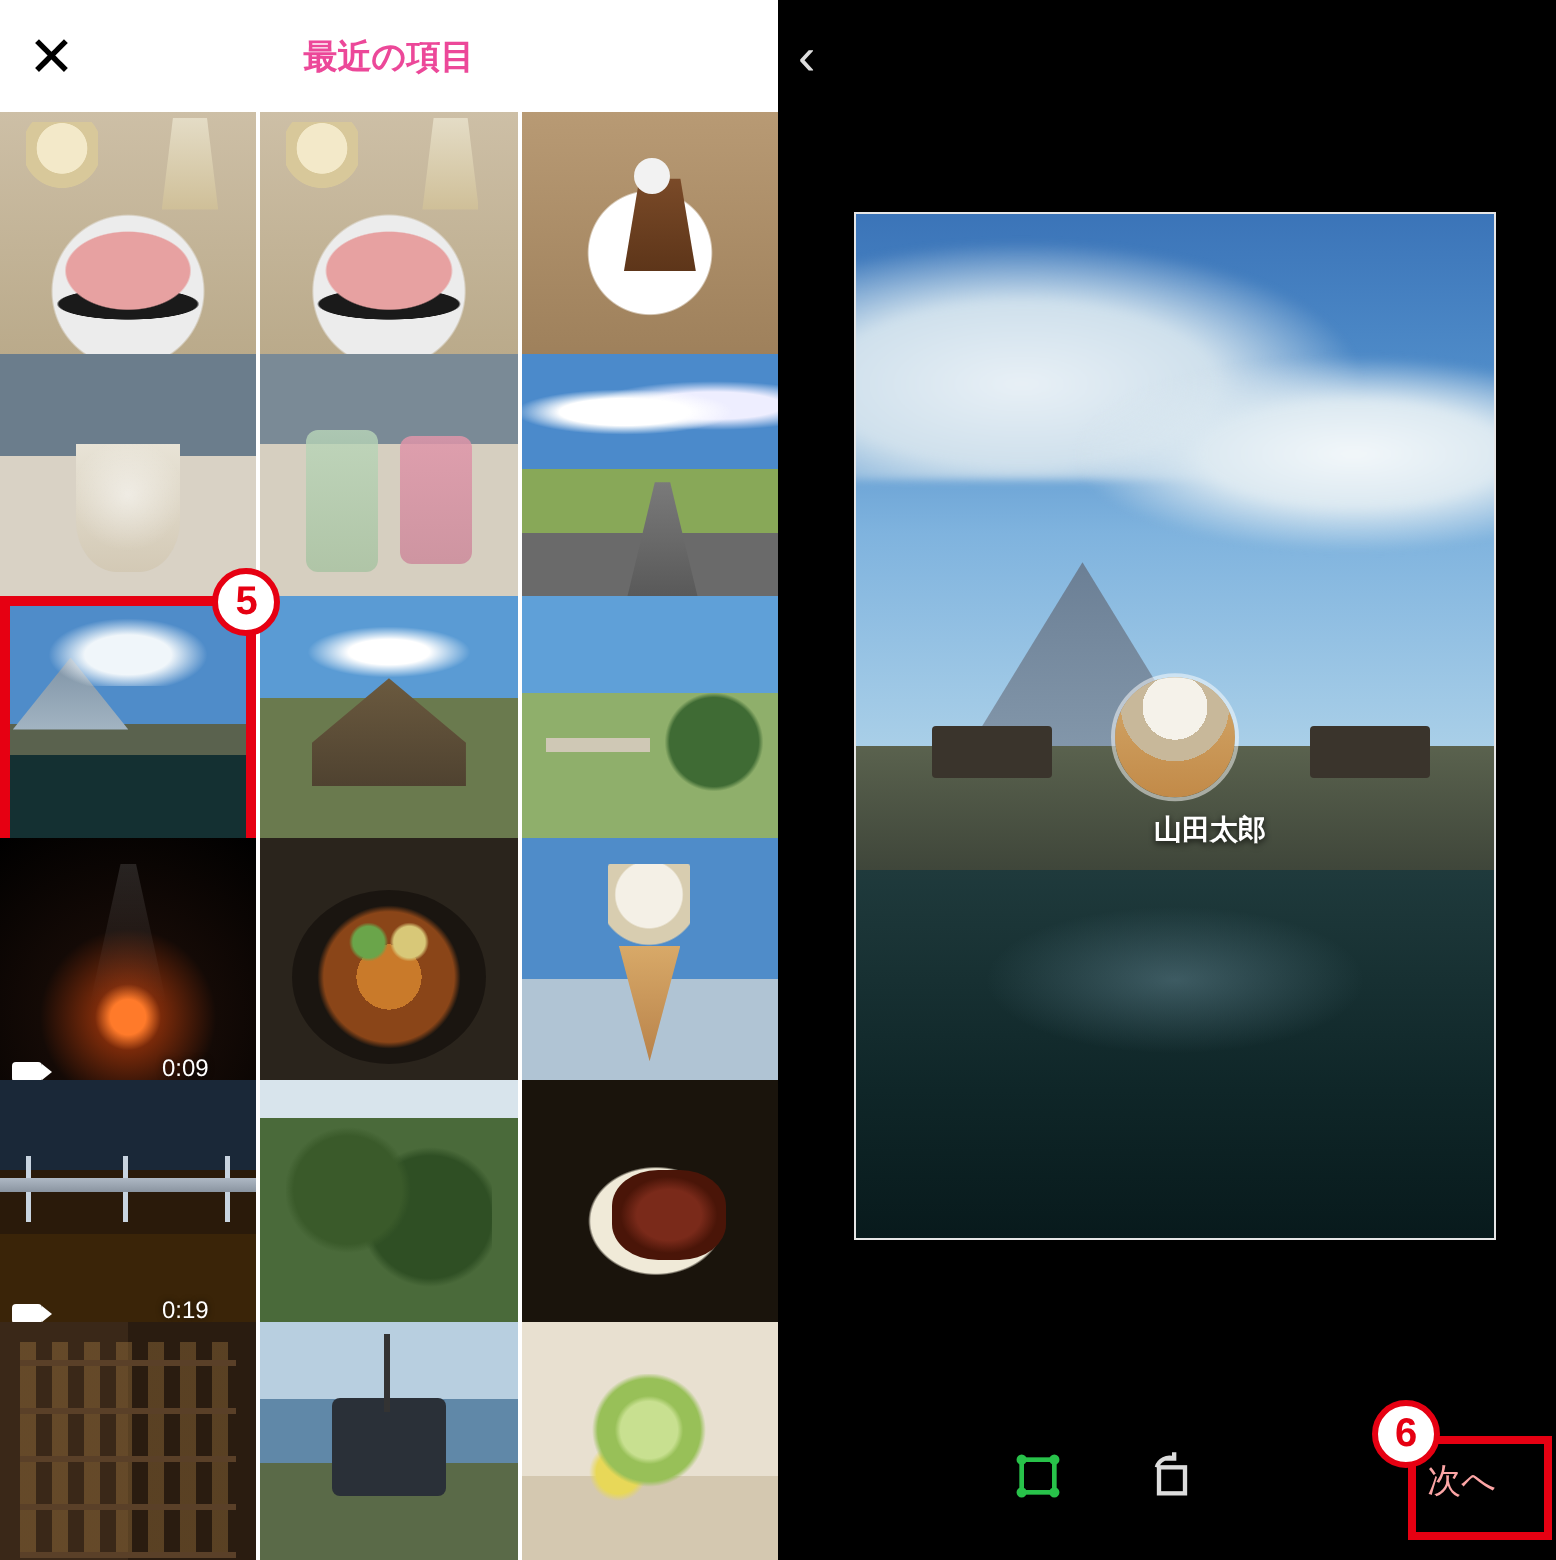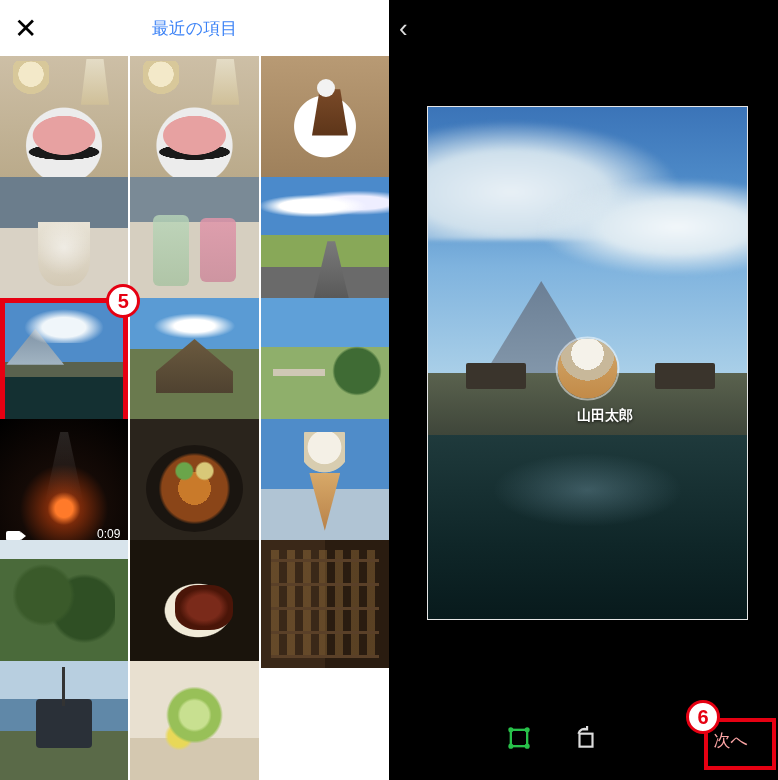--- a/index.html
+++ b/index.html
@@ -31,22 +31,22 @@
   }
   .picker-close {
     position: absolute;
     left: 14px;
     font-size: 28px;
     color: #000;
     cursor: pointer;
   }
   .picker-title {
     font-size: 17px;
-    font-weight: 400;
-    color: #3b82f6;
+    font-weight: 700;
+    color: #ec4899;
   }
   .grid {
     flex: 1;
     display: grid;
     grid-template-columns: repeat(3, 1fr);
     gap: 2px;
     align-content: start;
     overflow: hidden;
   }
   .cell {
@@ -79,21 +79,21 @@
   .video-icon::after {
     content: '';
     position: absolute;
     right: -5px; top: 1px;
     border-left: 5px solid #fff;
     border-top: 4px solid transparent;
     border-bottom: 4px solid transparent;
   }
   .duration {
     position: absolute;
-    right: 8px;
+    right: 24px;
     bottom: 6px;
     color: #fff;
     font-size: 12px;
     text-shadow: 0 0 3px rgba(0,0,0,.7);
   }
 
   
   .sel-highlight {
     position: absolute;
     inset: 0;
@@ -419,20 +419,27 @@
         <div class="video-badge">
           <span class="video-icon"></span>
         </div>
         <div class="duration">0:09</div>
       </div>
       <div class="cell">
         <div class="thumb t-ramen"></div>
       </div>
       <div class="cell">
         <div class="thumb t-ice"></div>
+      </div>
+      <div class="cell">
+        <div class="thumb t-bridge"></div>
+        <div class="video-badge">
+          <span class="video-icon"></span>
+        </div>
+        <div class="duration">0:19</div>
       </div>
       <div class="cell">
         <div class="thumb t-garden"></div>
       </div>
       <div class="cell">
         <div class="thumb t-steak"></div>
       </div>
       <div class="cell">
         <div class="thumb t-shelf"></div>
       </div>

